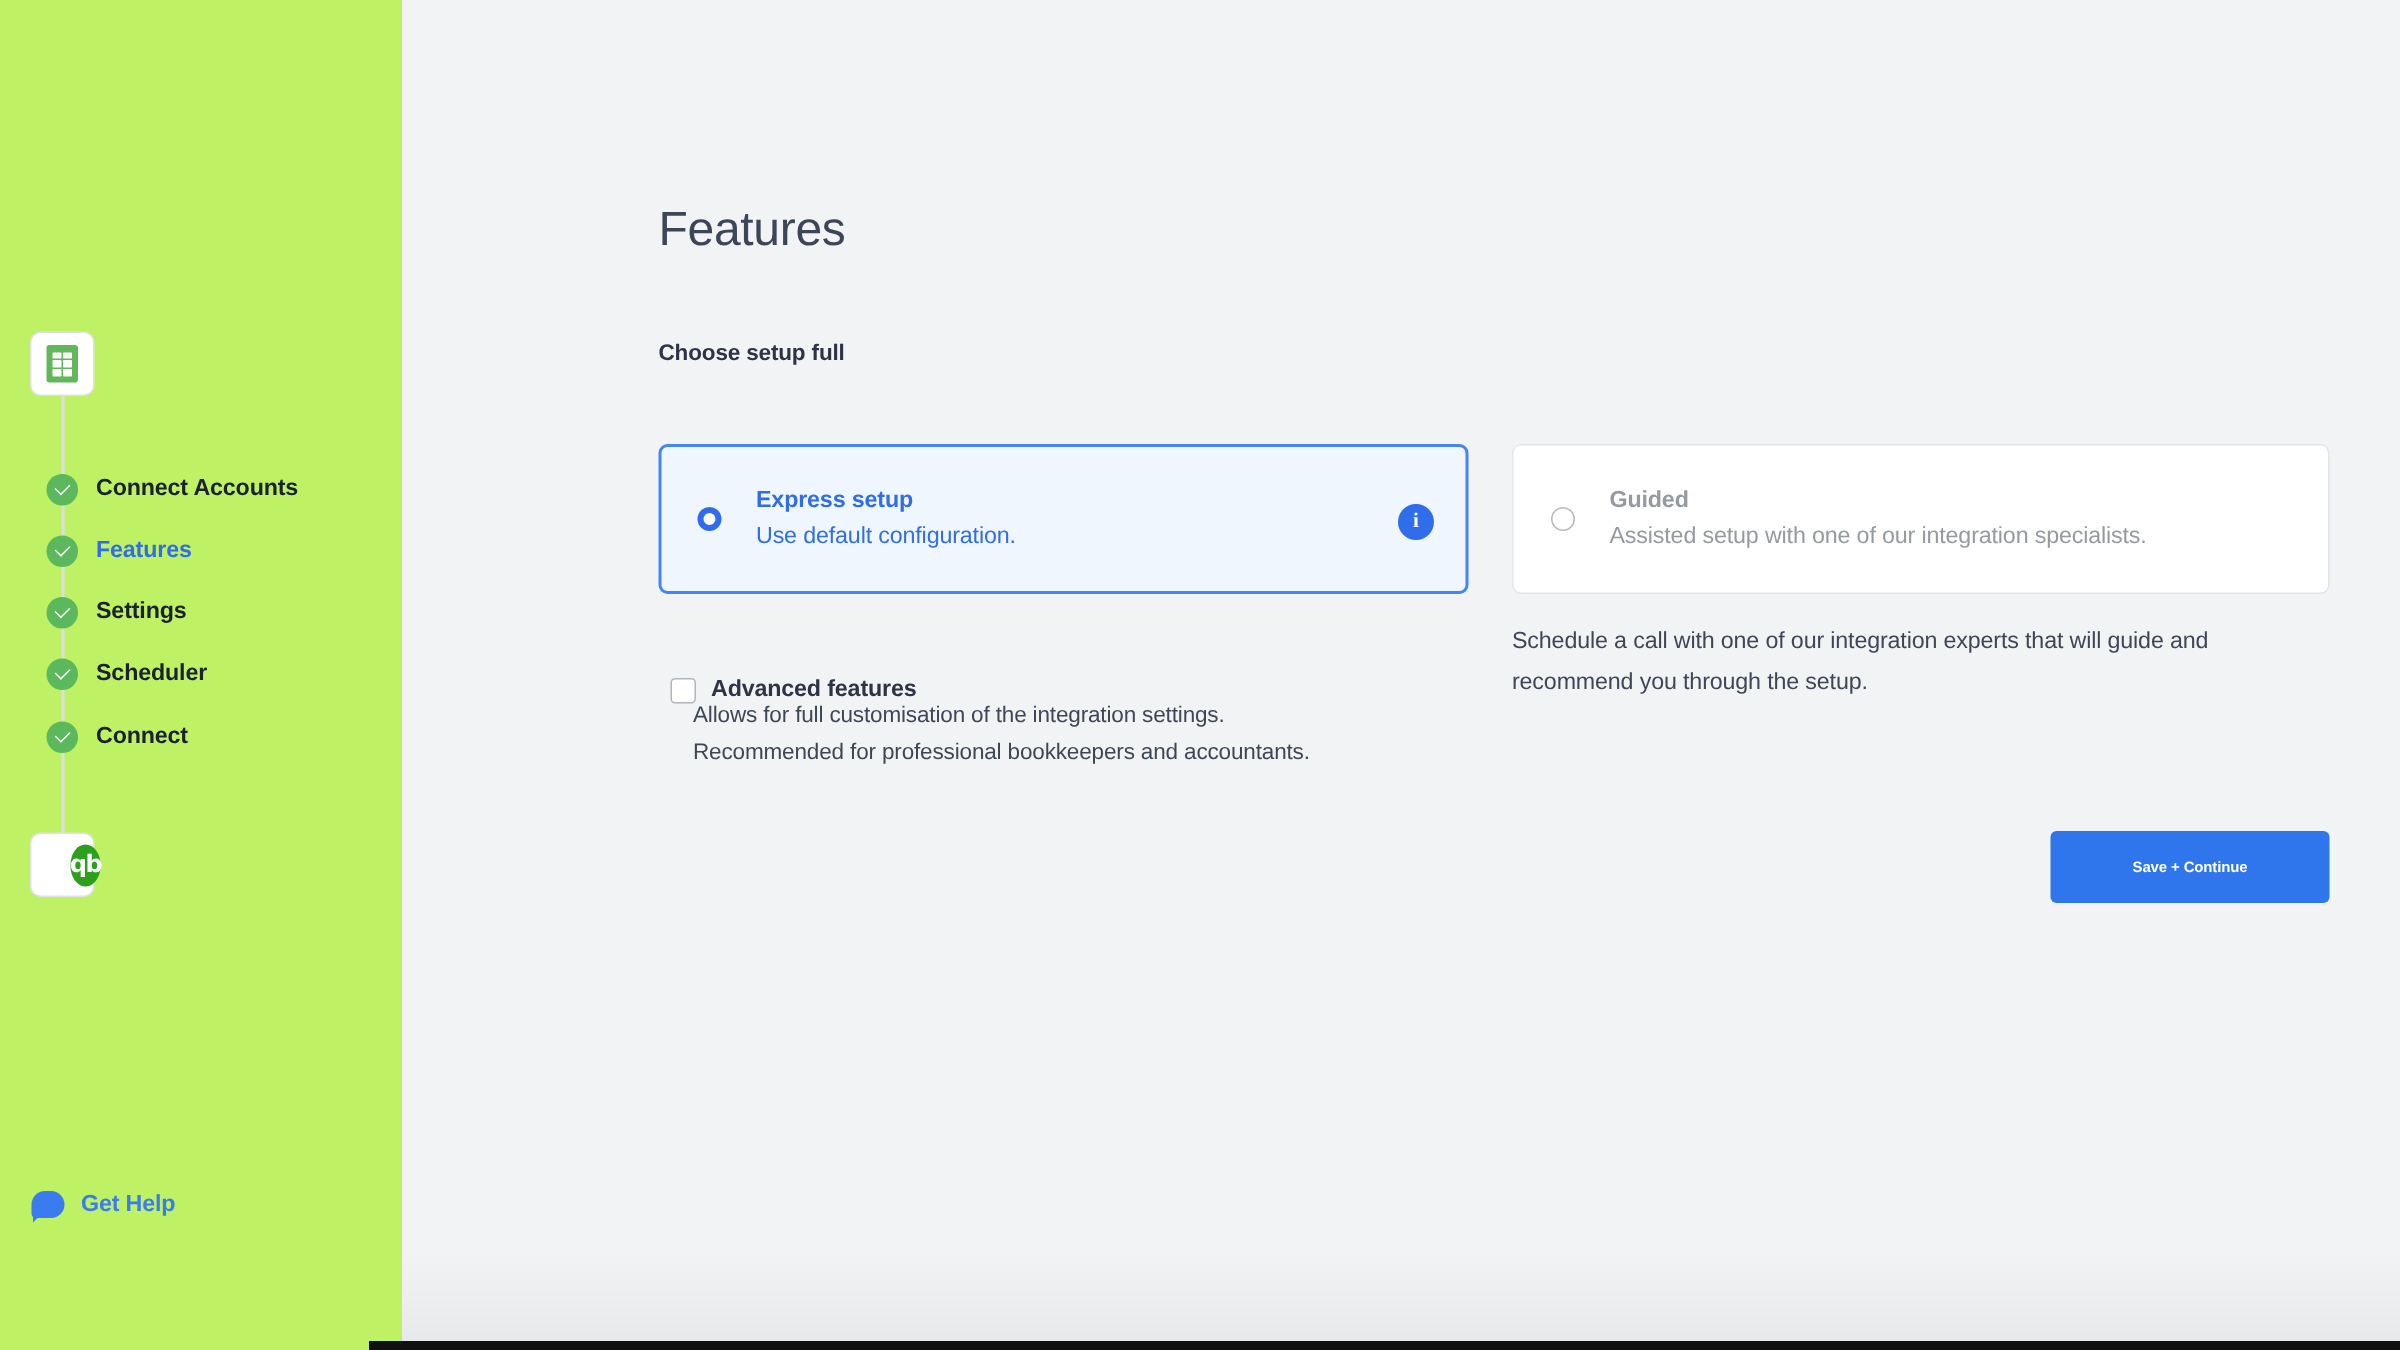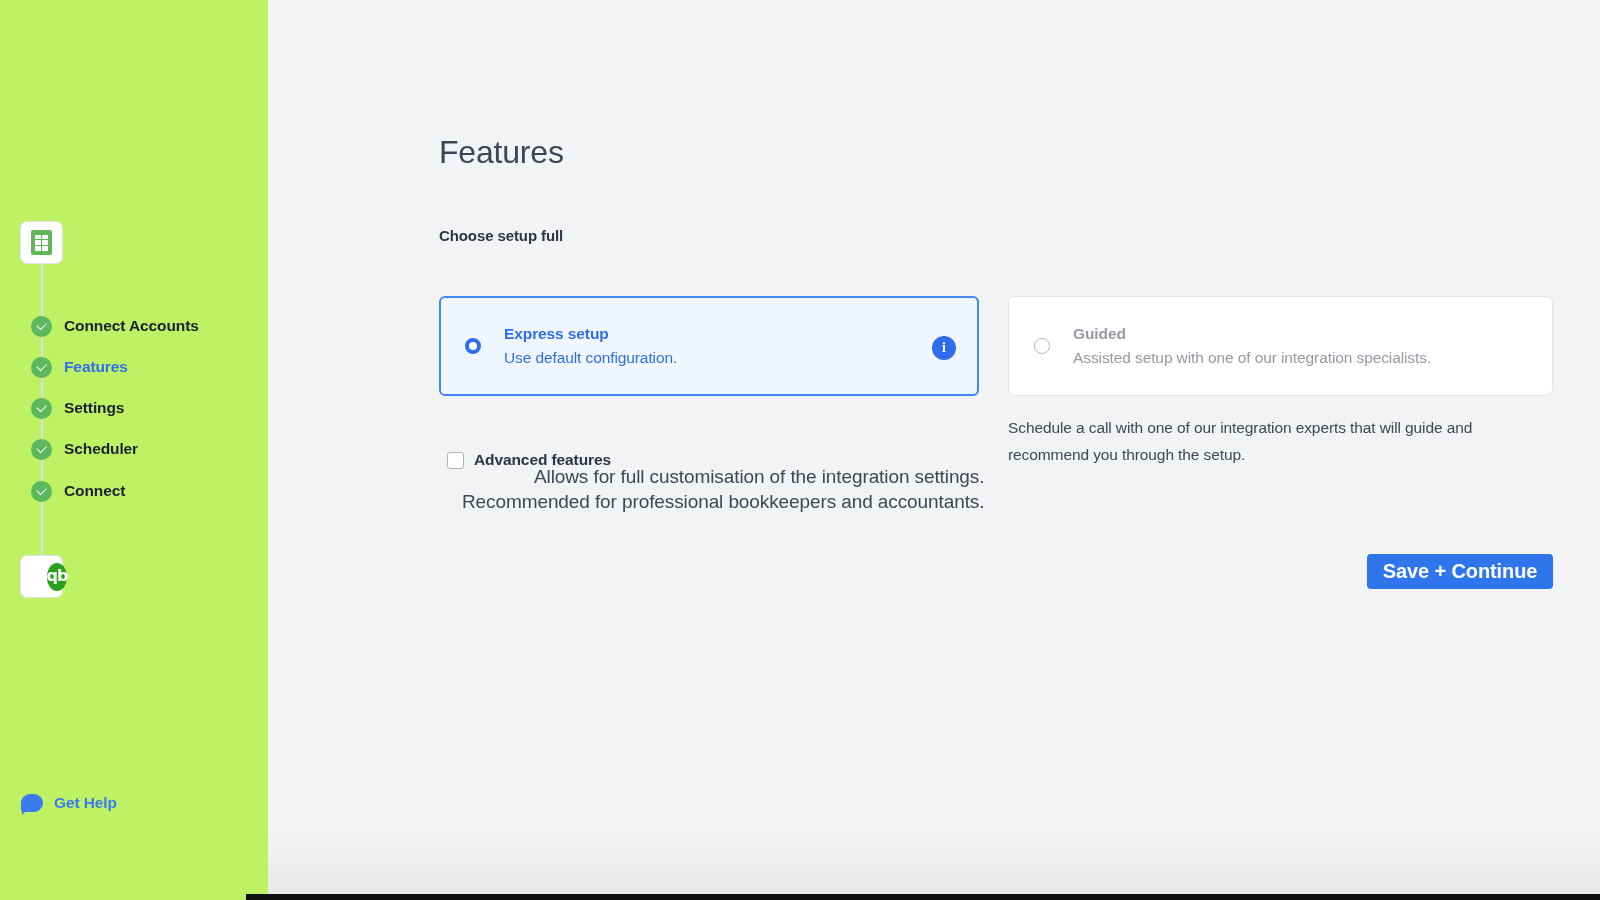--- a/index.html
+++ b/index.html
@@ -286,26 +286,25 @@
     font-size: 15.5px;
     font-weight: 700;
     color: #2c3446;
     letter-spacing: -0.1px;
   }
 
   .adv-desc {
     position: absolute;
     left: 194px;
     top: 464px;
-    font-size: 19px;
+    font-size: 15px;
     font-weight: 400;
     color: #3f4757;
     line-height: 25px;
     letter-spacing: -0.1px;
-    text-align: right;
   }
 
   
   .guided-copy {
     position: absolute;
     left: 740px;
     top: 415px;
     width: 530px;
     font-size: 15.5px;
     font-weight: 400;
@@ -316,27 +315,27 @@
   .guided-note {
     font-weight: 700;
     color: #2c3446;
   }
 
   .save-btn {
     position: absolute;
     left: 1099px;
     top: 554px;
     width: 186px;
-    height: 35px;
+    height: 48px;
     background: #2f76ed;
     border: none;
     border-radius: 4px;
     color: #ffffff;
     font-family: "Liberation Sans", sans-serif;
-    font-size: 20px;
+    font-size: 10px;
     font-weight: 700;
     letter-spacing: -0.1px;
     cursor: pointer;
   }
 
   
   .bottom-shadow {
     position: absolute;
     left: 0;
     bottom: 6px;

